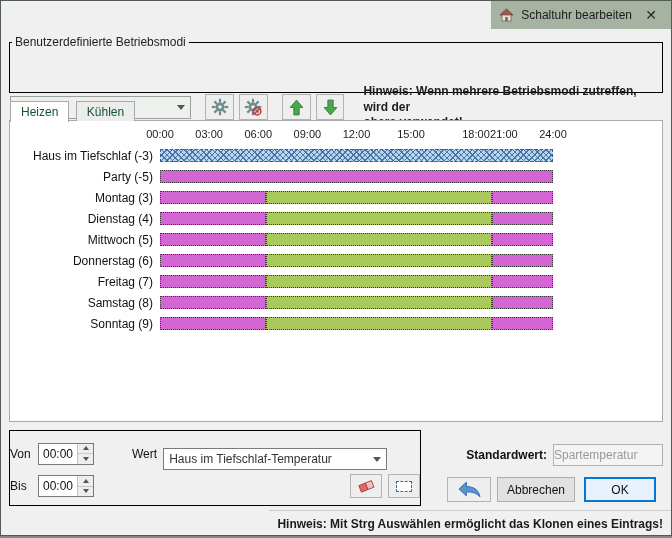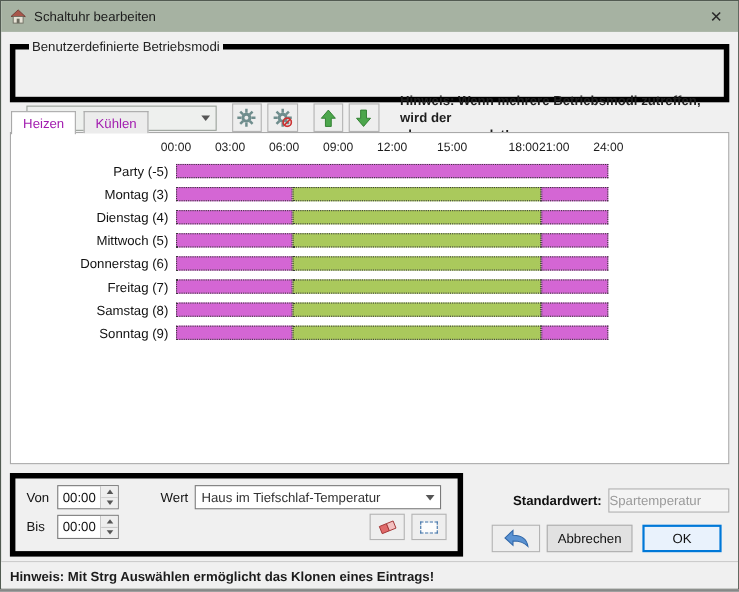--- a/index.html
+++ b/index.html
@@ -1,41 +1,41 @@
 <!DOCTYPE html>
 <html><head>
 <meta charset="utf-8">
 <style>
   * { margin:0; padding:0; box-sizing:border-box; }
   html,body { background:#888; font-family:"Liberation Sans", sans-serif; }
   .window{
     width:672px;height:536px;border:1px solid #525b52;background:#f0f0f0;
-    display:flex;flex-direction:column;position:relative;overflow:hidden;
+    display:flex;flex-direction:column;position:relative;overflow:hidden;align-items:flex-end;
   }
   
   .titlebar{flex:0 0 28px;background:#a6b2a2;display:flex;align-items:center;padding:0 8px;gap:7px;}
   .titlebar .title{font-size:12px;color:#1b1b1b;flex:1;}
   .titlebar .close{width:24px;text-align:center;font-size:14px;color:#2a2a2a;cursor:default;}
   
   .content{flex:1;padding:6px 8px 4px;}
-  fieldset.group{border:5px solid #000000;padding:2px 10px 6px;margin:0;}
+  fieldset.group{border:1px solid #000000;padding:2px 0 6px;margin:0;}
   fieldset.group legend{font-size:12px;color:#222;padding:0 3px;margin-left:2px;}
   .modes-row{display:flex;align-items:center;gap:5px;padding-top:3px;margin-top:30px;}
   .combo{display:flex;align-items:center;border:1px solid #9aa09a;background:#eef0ee;height:23px;position:relative;}
   .combo .combo-value{flex:1;padding:0 5px;font-size:12px;color:#333;overflow:hidden;white-space:nowrap;}
   .combo .combo-arrow{width:18px;display:flex;align-items:center;justify-content:center;}
   .tri-down{width:0;height:0;border-left:4px solid transparent;border-right:4px solid transparent;border-top:5px solid #555;}
   .combo.modes{width:196px;}
   .iconbtn{display:inline-flex;align-items:center;justify-content:center;width:31px;height:26px;
     background:#eeeeee;border:1px solid #b3b3b3;cursor:default;}
   .iconbtn.gap-left{margin-left:9px;}
   .modes-hint{margin-left:14px;font-size:12px;font-weight:bold;color:#1e1e1e;line-height:1.3;}
   
   .tabstrip{margin-top:8px;height:20px;position:relative;z-index:2;padding-left:1px;}
-  .tab{display:inline-block;height:20px;padding:3px 10px 0;font-size:12px;color:#a21caf;
+  .tab{display:inline-block;height:20px;padding:3px 10px 0;font-size:12px;color:#14532d;
     border:1px solid #a9a9a9;border-bottom:none;background:#ececec;margin-right:2px;position:relative;top:0;}
   .tab.active{background:#ffffff;height:21px;z-index:3;}
   .tabpanel{position:relative;height:302px;background:#fff;border:1px solid #a9a9a9;margin-top:-1px;z-index:1;}
   .time-axis{position:relative;height:17px;margin-top:7px;}
   .tlabel{position:absolute;transform:translateX(-50%);font-size:11px;color:#1c1c1c;white-space:nowrap;}
   .srow{display:flex;align-items:center;height:21px;}
   .srow-label{width:150px;text-align:right;padding-right:7px;font-size:12px;color:#111;white-space:nowrap;}
   .srow-bar{position:relative;width:393px;height:13px;}
   .seg{position:absolute;top:0;height:100%;border:1px dotted #3a3a3a;}
   .seg-hatch{background-color:#bcd4ec;
@@ -51,21 +51,21 @@
   .formrow{display:flex;align-items:center;margin-top:4px;}
   .flabel{font-size:12px;color:#111;width:28px;}
   .spin{display:inline-flex;height:22px;border:1px solid #7a7a7a;background:#fff;}
   .spin-val{width:38px;display:flex;align-items:center;padding-left:4px;font-size:12px;color:#111;}
   .spin-btns{display:flex;flex-direction:column;width:16px;border-left:1px solid #c3c3c3;}
   .spin-btn{flex:1;display:flex;align-items:center;justify-content:center;background:#eeeeee;}
   .spin-btn:first-child{border-bottom:1px solid #c9c9c9;}
   .tri-up-s{width:0;height:0;border-left:3px solid transparent;border-right:3px solid transparent;border-bottom:4px solid #555;}
   .tri-down-s{width:0;height:0;border-left:3px solid transparent;border-right:3px solid transparent;border-top:4px solid #555;}
   .wert-label{margin-left:38px;margin-right:6px;}
-  .combo.wert{width:224px;height:22px;background:#fff;border:1px solid #7a7a7a;}
+  .combo.wert{width:224px;height:22px;background:#fff;border:1px solid #7a7a7a;margin-top:11px;}
   .toolbtns{margin-left:auto;display:flex;gap:6px;}
   .toolbtn{width:32px;height:24px;display:inline-flex;align-items:center;justify-content:center;
     background:#eeeeee;border:1px solid #b3b3b3;}
   .marquee-box{width:16px;height:11px;border:1px dashed #3a6ea5;background:#fdfdfd;}
   .rightcol{margin-left:auto;width:216px;display:flex;flex-direction:column;}
   .std-row{display:flex;align-items:center;justify-content:flex-end;gap:6px;margin-top:14px;}
   .std-label{font-size:12px;font-weight:bold;color:#111;}
   .textbox{width:110px;height:22px;border:1px solid #b0b0b0;background:#f4f4f4;color:#9a9a9a;
     display:flex;align-items:center;padding:0 0;font-size:12px;}
   .btn-row{display:flex;align-items:center;margin-top:11px;}
@@ -178,20 +178,26 @@
           <div class="tlabel" style="left: 248.25px;">06:00</div>
           <div class="tlabel" style="left: 297.375px;">09:00</div>
           <div class="tlabel" style="left: 346.5px;">12:00</div>
           <div class="tlabel" style="left: 401px;">15:00</div>
           <div class="tlabel" style="left: 466px;">18:00</div>
           <div class="tlabel" style="left: 493.875px;">21:00</div>
           <div class="tlabel" style="left: 543px;">24:00</div>
         </div>
       <div>
           <div class="srow">
+            <div class="srow-label">Haus im Tiefschlaf (-3)</div>
+            <div class="srow-bar">
+              <div class="seg seg-hatch" style="left: 0%; width: 100%;"></div>
+            </div>
+          </div>
+          <div class="srow">
             <div class="srow-label">Party (-5)</div>
             <div class="srow-bar">
               <div class="seg seg-magenta" style="left: 0%; width: 100%;"></div>
             </div>
           </div>
           <div class="srow">
             <div class="srow-label">Montag (3)</div>
             <div class="srow-bar">
               <div class="seg seg-magenta" style="left: 0%; width: 27.0833%;"></div>
               <div class="seg seg-green" style="left: 27.0833%; width: 57.2917%;"></div>

